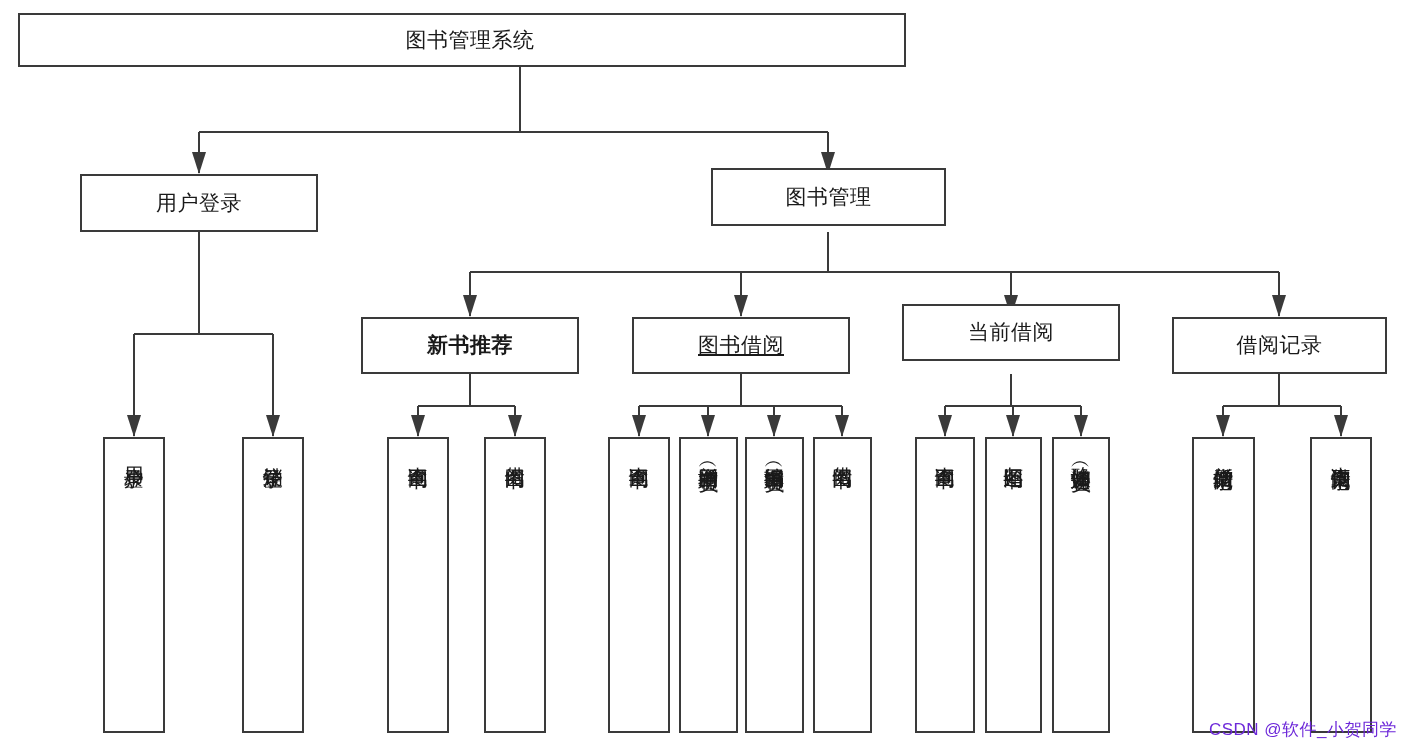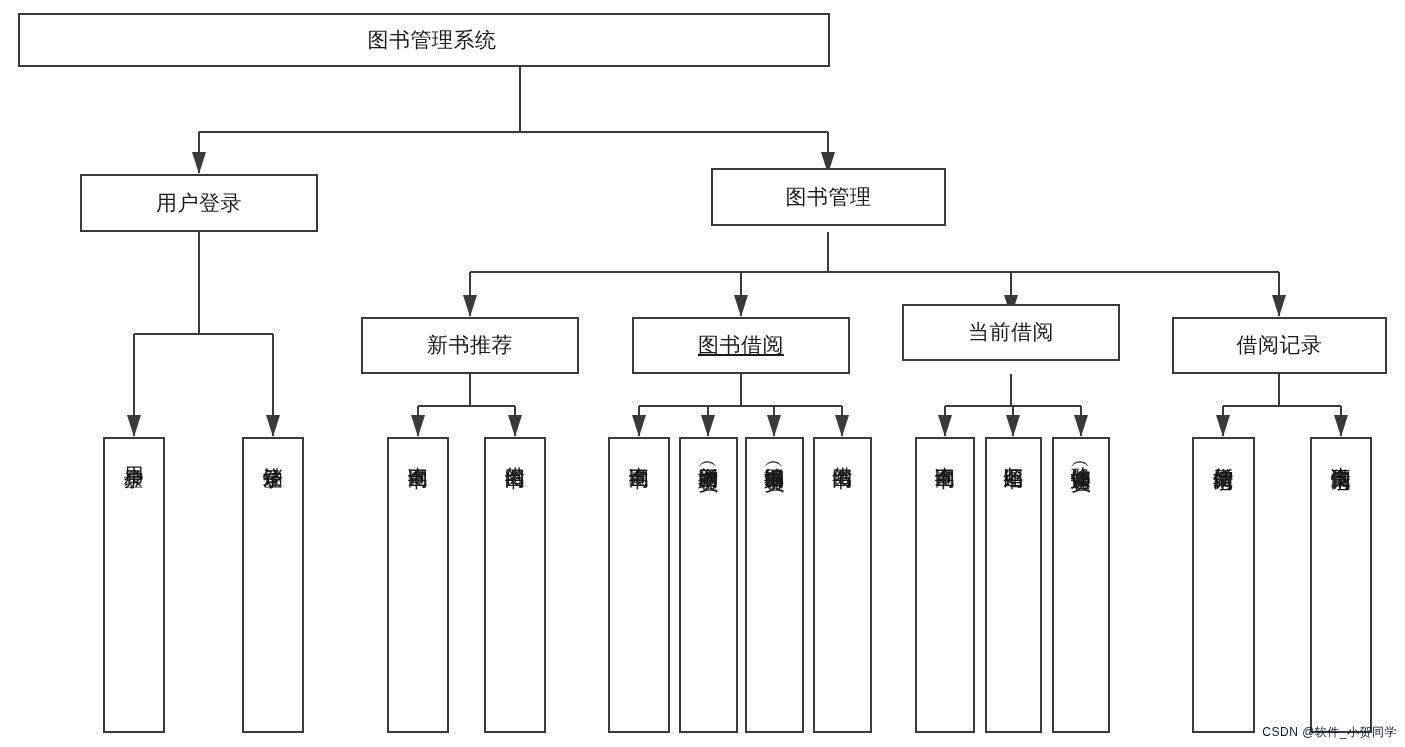--- a/index.html
+++ b/index.html
@@ -57,22 +57,22 @@
     text-orientation: upright;
     font-size: 20px;
     line-height: 1.12;
     letter-spacing: 1px;
     white-space: nowrap;
   }
   .watermark {
     position: absolute;
     right: 8px;
     bottom: 6px;
-    font-size: 12px;
-    color: #0f172a;
+    font-size: 17px;
+    color: #6d28d9;
     letter-spacing: 0.5px;
     z-index: 5;
     user-select: none;
     white-space: nowrap;
   }
 </style>
 </head>
 <body>
 
 <div id="canvas">
@@ -125,32 +125,32 @@
       <line x1="1081" y1="406" x2="1081" y2="436" stroke="#3a3a3a" stroke-width="2.5" shape-rendering="crispEdges"></line>
       <polygon points="1074,415 1088,415 1081,437" fill="#3a3a3a"></polygon>
       <line x1="1279" y1="374" x2="1279" y2="406" stroke="#3a3a3a" stroke-width="2.5" shape-rendering="crispEdges"></line>
       <line x1="1223" y1="406" x2="1341" y2="406" stroke="#3a3a3a" stroke-width="2.5" shape-rendering="crispEdges"></line>
       <line x1="1223" y1="406" x2="1223" y2="436" stroke="#3a3a3a" stroke-width="2.5" shape-rendering="crispEdges"></line>
       <polygon points="1216,415 1230,415 1223,437" fill="#3a3a3a"></polygon>
       <line x1="1341" y1="406" x2="1341" y2="436" stroke="#3a3a3a" stroke-width="2.5" shape-rendering="crispEdges"></line>
       <polygon points="1334,415 1348,415 1341,437" fill="#3a3a3a"></polygon>
     </svg>
 
-  <div class="node horizontal" style="left:18px;top:13px;width:812px;height:54px;padding-left:16px;">
+  <div class="node horizontal" style="left:18px;top:13px;width:888px;height:54px;padding-left:16px;">
     <span class="node-label">图书管理系统</span>
   </div>
 
   <div class="node horizontal" style="left:80px;top:174px;width:238px;height:58px;">
     <span class="node-label">用户登录</span>
   </div>
   <div class="node horizontal" style="left:711px;top:168px;width:235px;height:58px;">
     <span class="node-label">图书管理</span>
   </div>
 
-  <div class="node horizontal" style="left:361px;top:317px;width:218px;height:57px;">
+  <div class="node horizontal" style="left:361px;top:317px;width:218px;height:57px;font-weight:bold;">
     <span class="node-label">新书推荐</span>
   </div>
   <div class="node horizontal" style="left:632px;top:317px;width:218px;height:57px;text-decoration:underline;">
     <span class="node-label">图书借阅</span>
   </div>
   <div class="node horizontal" style="left:902px;top:304px;width:218px;height:57px;">
     <span class="node-label">当前借阅</span>
   </div>
   <div class="node horizontal" style="left:1172px;top:317px;width:215px;height:57px;">
     <span class="node-label">借阅记录</span>

